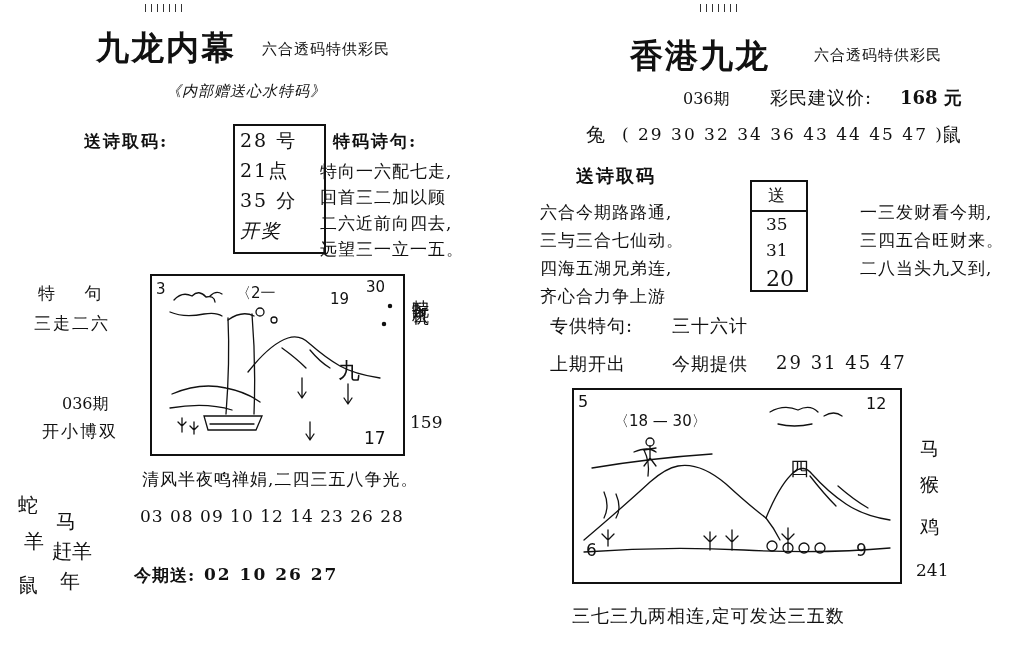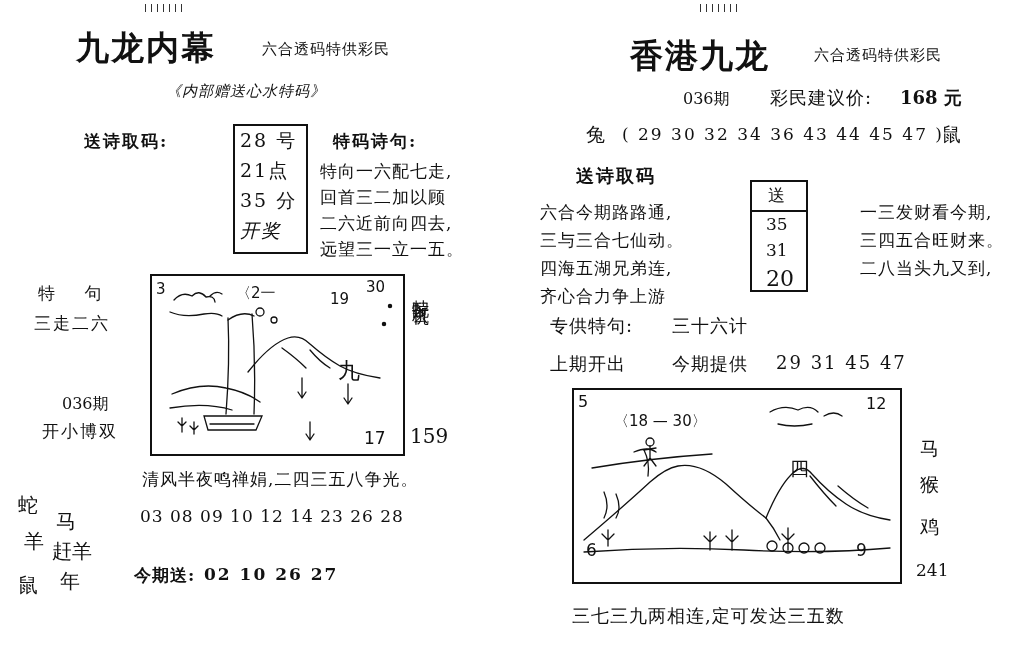--- a/index.html
+++ b/index.html
@@ -125,30 +125,30 @@
   <div class="tick" style="left:700px;"></div>
   <div class="tick" style="left:706px;"></div>
   <div class="tick" style="left:712px;"></div>
   <div class="tick" style="left:718px;"></div>
   <div class="tick" style="left:724px;"></div>
   <div class="tick" style="left:730px;"></div>
   <div class="tick" style="left:736px;"></div>
 
   <div class="panel panel-left">
 
-    <div class="t title-big" style="left:76px; top:26px;">九龙内幕</div>
+    <div class="t title-big" style="left:96px; top:26px;">九龙内幕</div>
 
     <div class="t title-sub" style="left:262px; top:40px;">六合透码特供彩民</div>
 
     <div class="t italic-line" style="left:166px; top:82px;">《内部赠送心水特码》</div>
 
     <div class="t b" style="left:84px; top:130px; font-size:17px; letter-spacing:2px;">送诗取码:</div>
 
 
-    <div class="box" style="left:233px; top:124px; width:75px; height:130px;">
+    <div class="box" style="left:233px; top:124px; width:93px; height:130px;">
       <div style="position:absolute; left:5px; top:2px; font-size:19px; letter-spacing:2px;">28 号</div>
       <div style="position:absolute; left:5px; top:32px; font-size:19px; letter-spacing:2px;">21点</div>
       <div style="position:absolute; left:5px; top:62px; font-size:19px; letter-spacing:2px;">35 分</div>
       <div style="position:absolute; left:5px; top:92px; font-size:19px; letter-spacing:2px;font-style:italic;">开奖</div>
     </div>
 
     <div class="t b" style="left:333px; top:130px; font-size:17px; letter-spacing:2px;">特码诗句:</div>
     <div class="col-text" style="left:320px; top:158px;">
       <div>特向一六配七走,</div>
       <div>回首三二加以顾</div>
@@ -210,21 +210,21 @@
       </svg>
 
       <div class="sk" style="left:4px; top:4px;">3</div>
       <div class="sk" style="left:84px; top:8px;">〈2一</div>
       <div class="sk" style="left:178px; top:14px;">19</div>
       <div class="sk" style="left:214px; top:2px;">30</div>
       <div class="sk" style="left:186px; top:80px; font-size:22px; font-family:'DejaVu Serif', serif;">九</div>
       <div class="sk" style="left:212px; top:152px; font-size:17px;">17</div>
     </div>
 
-    <div class="t" style="left:410px; top:424px; font-size:20px;">159</div>
+    <div class="t" style="left:410px; top:412px; font-size:17px;">159</div>
 
     <div class="t" style="left:142px; top:468px; font-size:17px; letter-spacing:1px;">清风半夜鸣禅娟,二四三五八争光。</div>
 
     <div class="t" style="left:140px; top:506px; font-size:17px; letter-spacing:1px;">03  08  09  10  12  14  23  26  28</div>
 
     <div class="t b" style="left:134px; top:564px; font-size:17px; letter-spacing:1px;">今期送:</div>
     <div class="t b" style="left:204px; top:564px; font-size:17px; letter-spacing:2px;">02  10  26  27</div>
   </div>
 
   <div class="panel panel-right">

